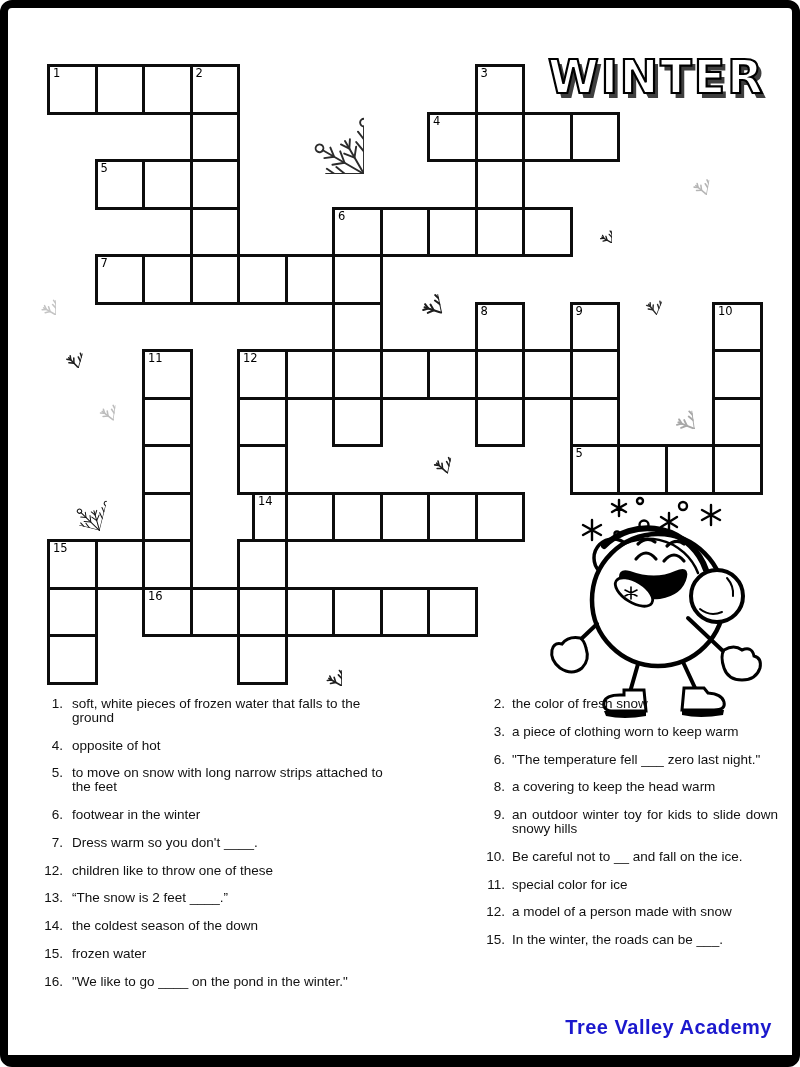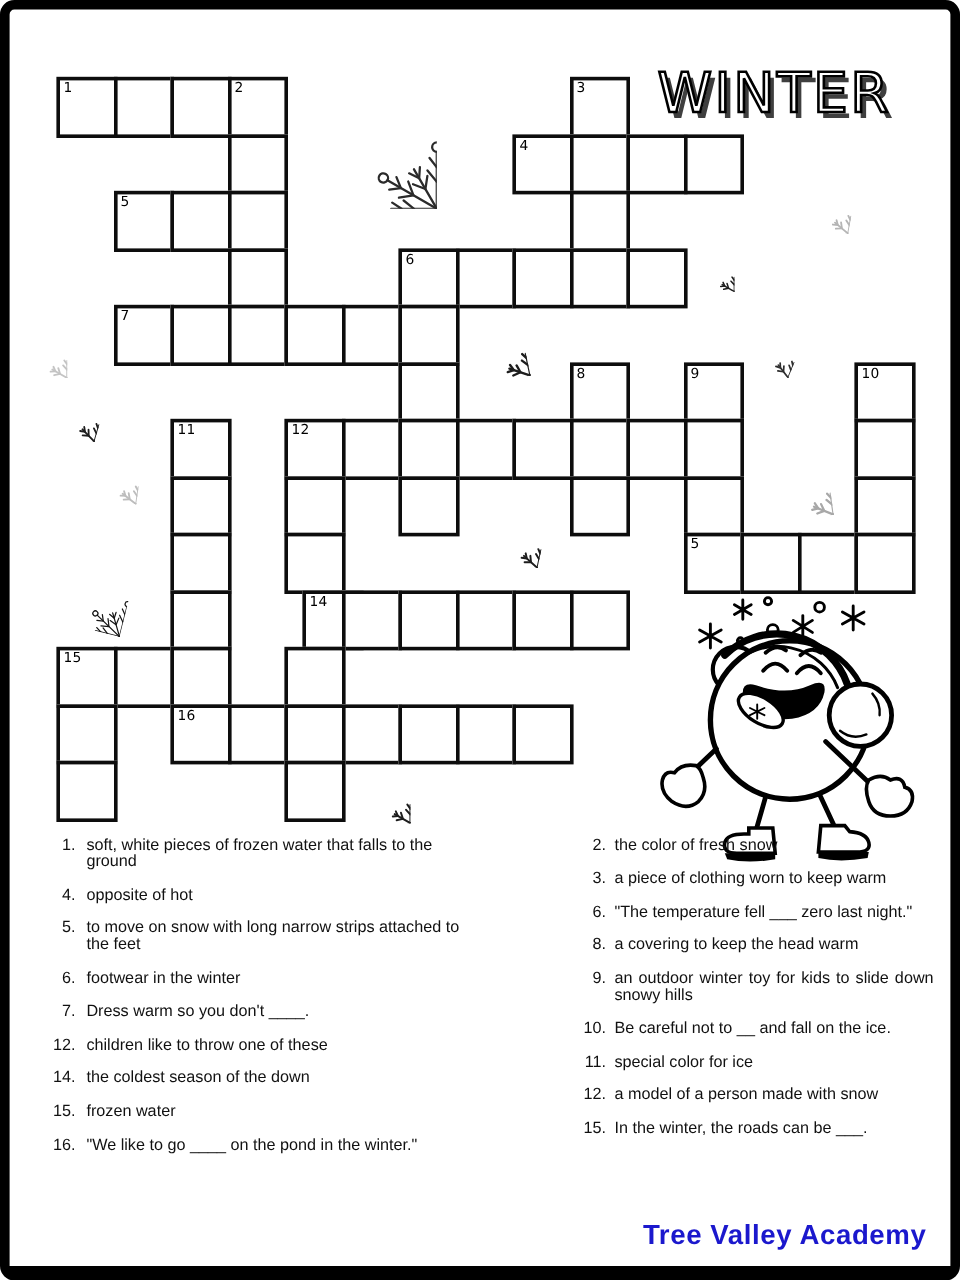--- a/index.html
+++ b/index.html
@@ -3,21 +3,21 @@
 <meta charset="utf-8">
 <style>
   html,body{margin:0;padding:0;overflow:hidden;}
   body{width:800px;height:1067px;background:#fff;position:relative;
        font-family:"Liberation Sans", sans-serif;color:#111;}
 
   .frame{position:absolute;left:0;top:0;width:800px;height:1067px;box-sizing:border-box;
          border:8px solid #000;border-bottom-width:12px;border-radius:12px;z-index:6;pointer-events:none;}
 
   .title{position:absolute;left:548px;top:50px;margin:0;z-index:2;
-         font-family:"DejaVu Sans", sans-serif;font-weight:normal;font-size:46px;letter-spacing:2px;
+         font-family:"DejaVu Sans", sans-serif;font-weight:bold;font-size:46px;letter-spacing:2px;
          color:#fff;-webkit-text-stroke:2.2px #000;text-shadow:4px 5px 0 #3f3f3f;text-align:center;}
 
   
   #grid{position:absolute;left:0;top:0;z-index:2;}
   .cell{position:absolute;width:50.5px;height:50.5px;box-sizing:border-box;
         background:#fff;border:3px solid #0d0d0d;}
   .cell .num{position:absolute;top:0;left:3px;font-size:11.5px;line-height:13px;
              font-family:"DejaVu Sans", sans-serif;color:#000;}
 
   
@@ -31,21 +31,21 @@
   .clue .cnum{flex:none;width:24px;text-align:right;margin-right:9px;}
   .clue .ctxt{display:block;}
   .across{left:39px;top:697px;}
   .across .ctxt{width:328px;}
   .down{left:483px;top:697px;}
   .down .clue .cnum{width:22px;margin-right:7px;}
   .down .ctxt{width:266px;}
   .down .clue:nth-child(5) .ctxt{text-align:justify;}
 
   .credit{position:absolute;top:1016px;right:28px;z-index:5;
-          font-size:23px;font-weight:bold;color:#1b18cd;letter-spacing:.5px;}
+          font-size:20px;font-weight:bold;color:#1b18cd;letter-spacing:.5px;}
 
   #snowman{position:absolute;left:540px;top:492px;width:245px;height:245px;z-index:3;}
 </style>
 </head>
 <body>
 
 <svg width="0" height="0" style="position:absolute" aria-hidden="true">
   <defs>
     <symbol id="flk" viewBox="-50 -50 100 100">
       <g stroke="currentColor" fill="none" stroke-width="4.5" stroke-linecap="round">
@@ -302,20 +302,24 @@
       </div>
       <div class="clue">
         <span class="cnum">7.</span>
         <span class="ctxt">Dress warm so you don't ____.</span>
       </div>
       <div class="clue">
         <span class="cnum">12.</span>
         <span class="ctxt">children like to throw one of these</span>
       </div>
       <div class="clue">
+        <span class="cnum">13.</span>
+        <span class="ctxt">“The snow is 2 feet ____.”</span>
+      </div>
+      <div class="clue">
         <span class="cnum">14.</span>
         <span class="ctxt">the coldest season of the down</span>
       </div>
       <div class="clue">
         <span class="cnum">15.</span>
         <span class="ctxt">frozen water</span>
       </div>
       <div class="clue">
         <span class="cnum">16.</span>
         <span class="ctxt">"We like to go ____ on the pond in the winter."</span>

